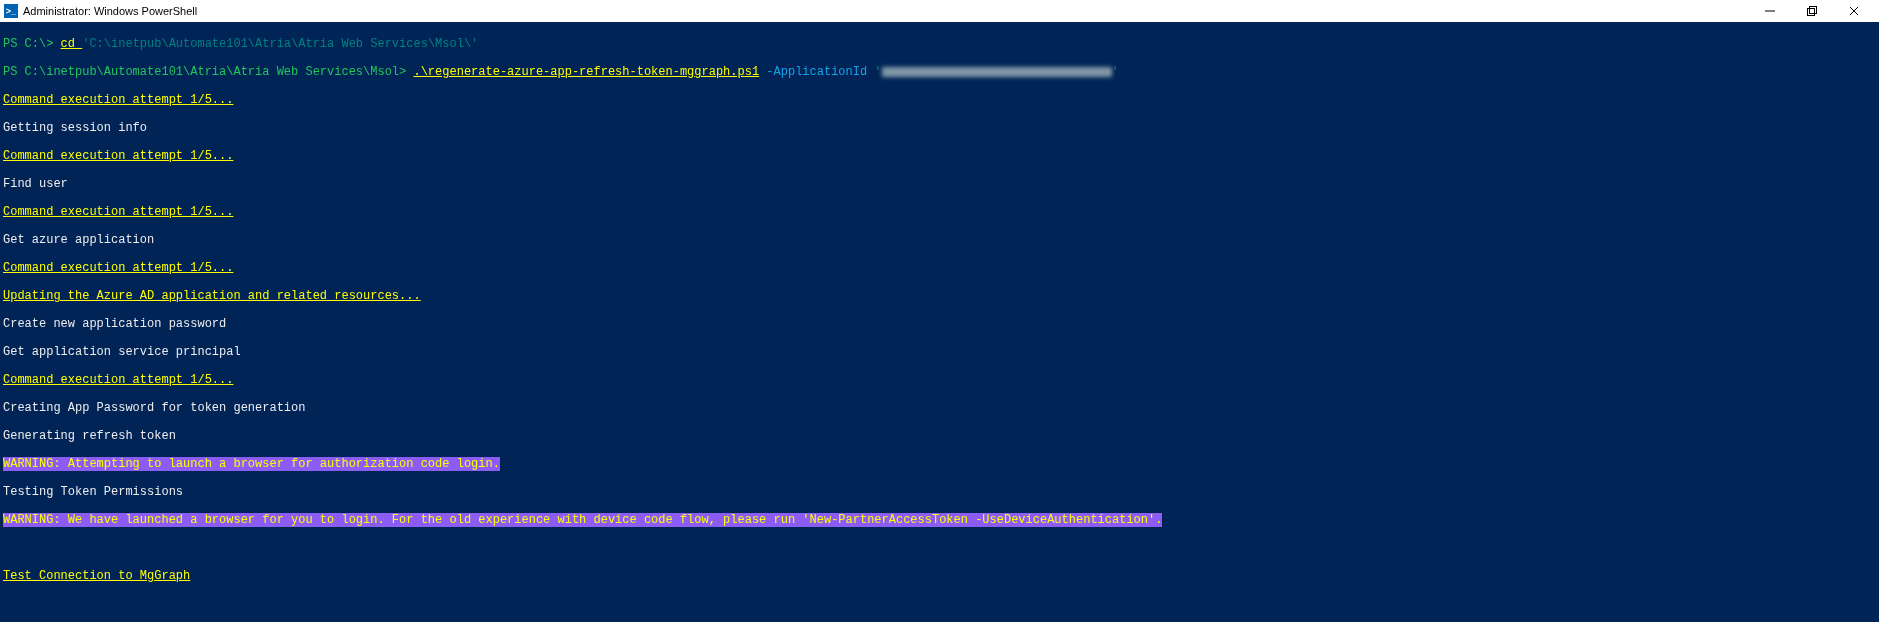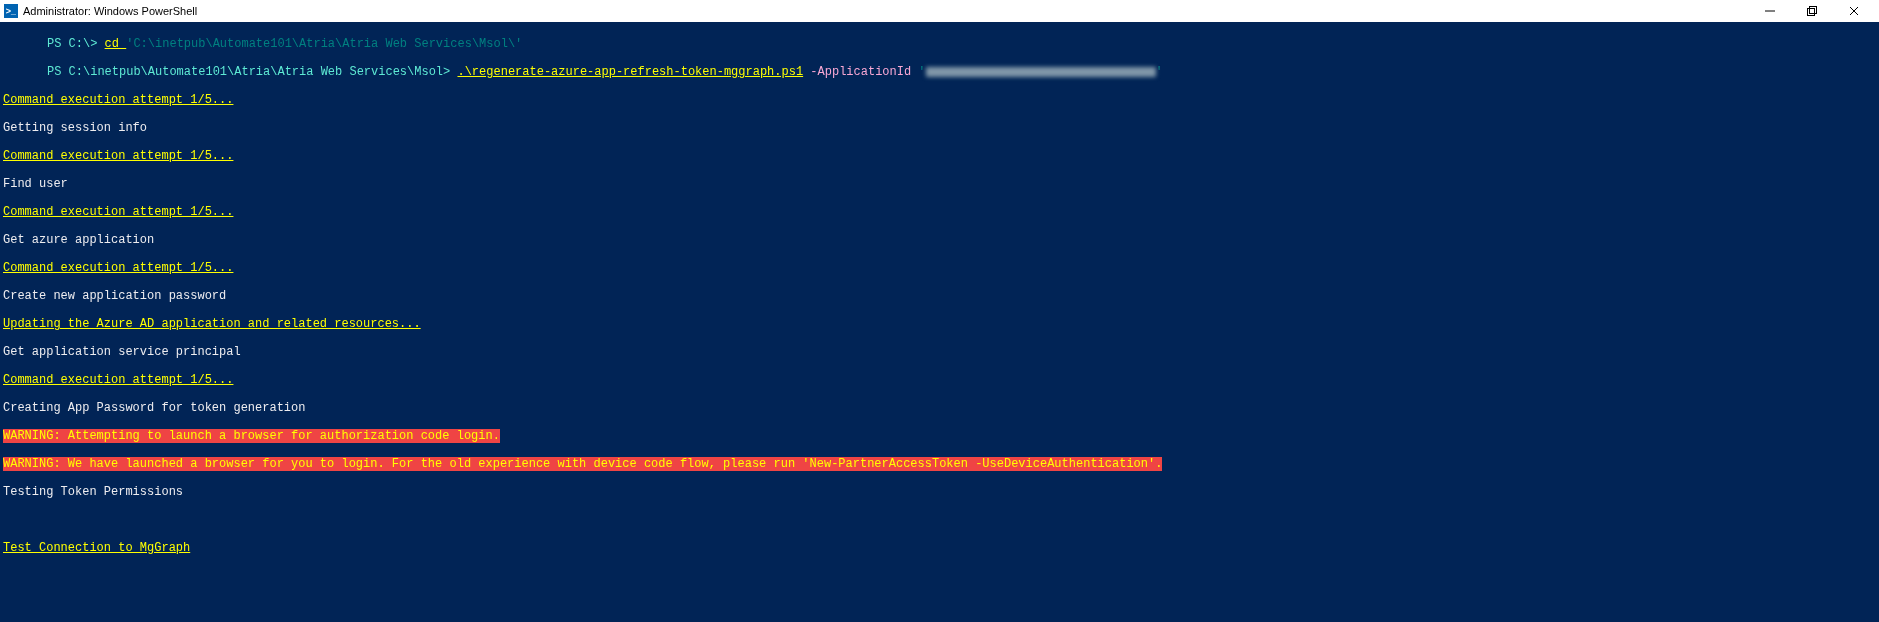--- a/index.html
+++ b/index.html
@@ -57,31 +57,31 @@
       cursor: pointer;
     }
     .terminal {
       padding: 1px 3px;
       color: #eeedf0;
       white-space: pre;
     }
     .line {
       min-height: 14px;
     }
-    .gray { color: #f9a8d4; }
-    .warn { background: #ef4444; color: #ffff00; }
+    .gray { color: #0ea5e9; }
+    .warn { background: #8b5cf6; color: #ffff00; }
     .redacted {
       display: inline-block;
       background: #8097a8;
       color: transparent;
       filter: blur(2px);
       border-radius: 1px;
       vertical-align: middle;
     }
-    .prompt-path { color: #5eead4; margin-left: 44px; }
+    .prompt-path { color: #22c55e; }
     .cmd-yellow { color: #ffff00; text-decoration: underline; }
     .cmd-teal { color: #008080; text-align: right; }
   </style>
 </head>
 <body>
 
 <div class="titlebar">
   <div class="icon">&gt;_</div>
   <div class="title-text">Administrator: Windows PowerShell</div>
   <div class="titlebar-spacer"></div>
@@ -108,28 +108,29 @@
 <div class="terminal">
 <div class="line"><span class="prompt-path">PS C:\&gt; </span><span class="cmd-yellow">cd </span><span class="cmd-teal">'C:\inetpub\Automate101\Atria\Atria Web Services\Msol\'</span></div>
 <div class="line"><span class="prompt-path">PS C:\inetpub\Automate101\Atria\Atria Web Services\Msol&gt; </span><span class="cmd-yellow">.\regenerate-azure-app-refresh-token-mggraph.ps1</span><span class="gray"> -ApplicationId </span><span class="cmd-teal">'</span><span class="redacted" style="width:230px;height:10px;">xxxxxxxxxxxxxxxxxxxxxxxxxxxxxxxxxxxx</span><span class="cmd-teal">'</span></div>
 <div class="line cmd-yellow">Command execution attempt 1/5...</div>
 <div class="line">Getting session info</div>
 <div class="line cmd-yellow">Command execution attempt 1/5...</div>
 <div class="line">Find user</div>
 <div class="line cmd-yellow">Command execution attempt 1/5...</div>
 <div class="line">Get azure application</div>
 <div class="line cmd-yellow">Command execution attempt 1/5...</div>
+<div class="line cmd-yellow">Updating the Azure AD application and related resources...</div>
 <div class="line">Create new application password</div>
-<div class="line cmd-yellow">Updating the Azure AD application and related resources...</div>
 <div class="line">Get application service principal</div>
 <div class="line cmd-yellow">Command execution attempt 1/5...</div>
 <div class="line">Creating App Password for token generation</div>
+<div class="line">Generating refresh token</div>
 <div class="line"><span class="warn">WARNING: Attempting to launch a browser for authorization code login.</span></div>
+<div class="line">Testing Token Permissions</div>
 <div class="line"><span class="warn">WARNING: We have launched a browser for you to login. For the old experience with device code flow, please run 'New-PartnerAccessToken -UseDeviceAuthentication'.</span></div>
-<div class="line">Testing Token Permissions</div>
 <div class="line">&nbsp;</div>
 <div class="line cmd-yellow">Test Connection to MgGraph</div>
 
 
 
 
 
 
 
 

